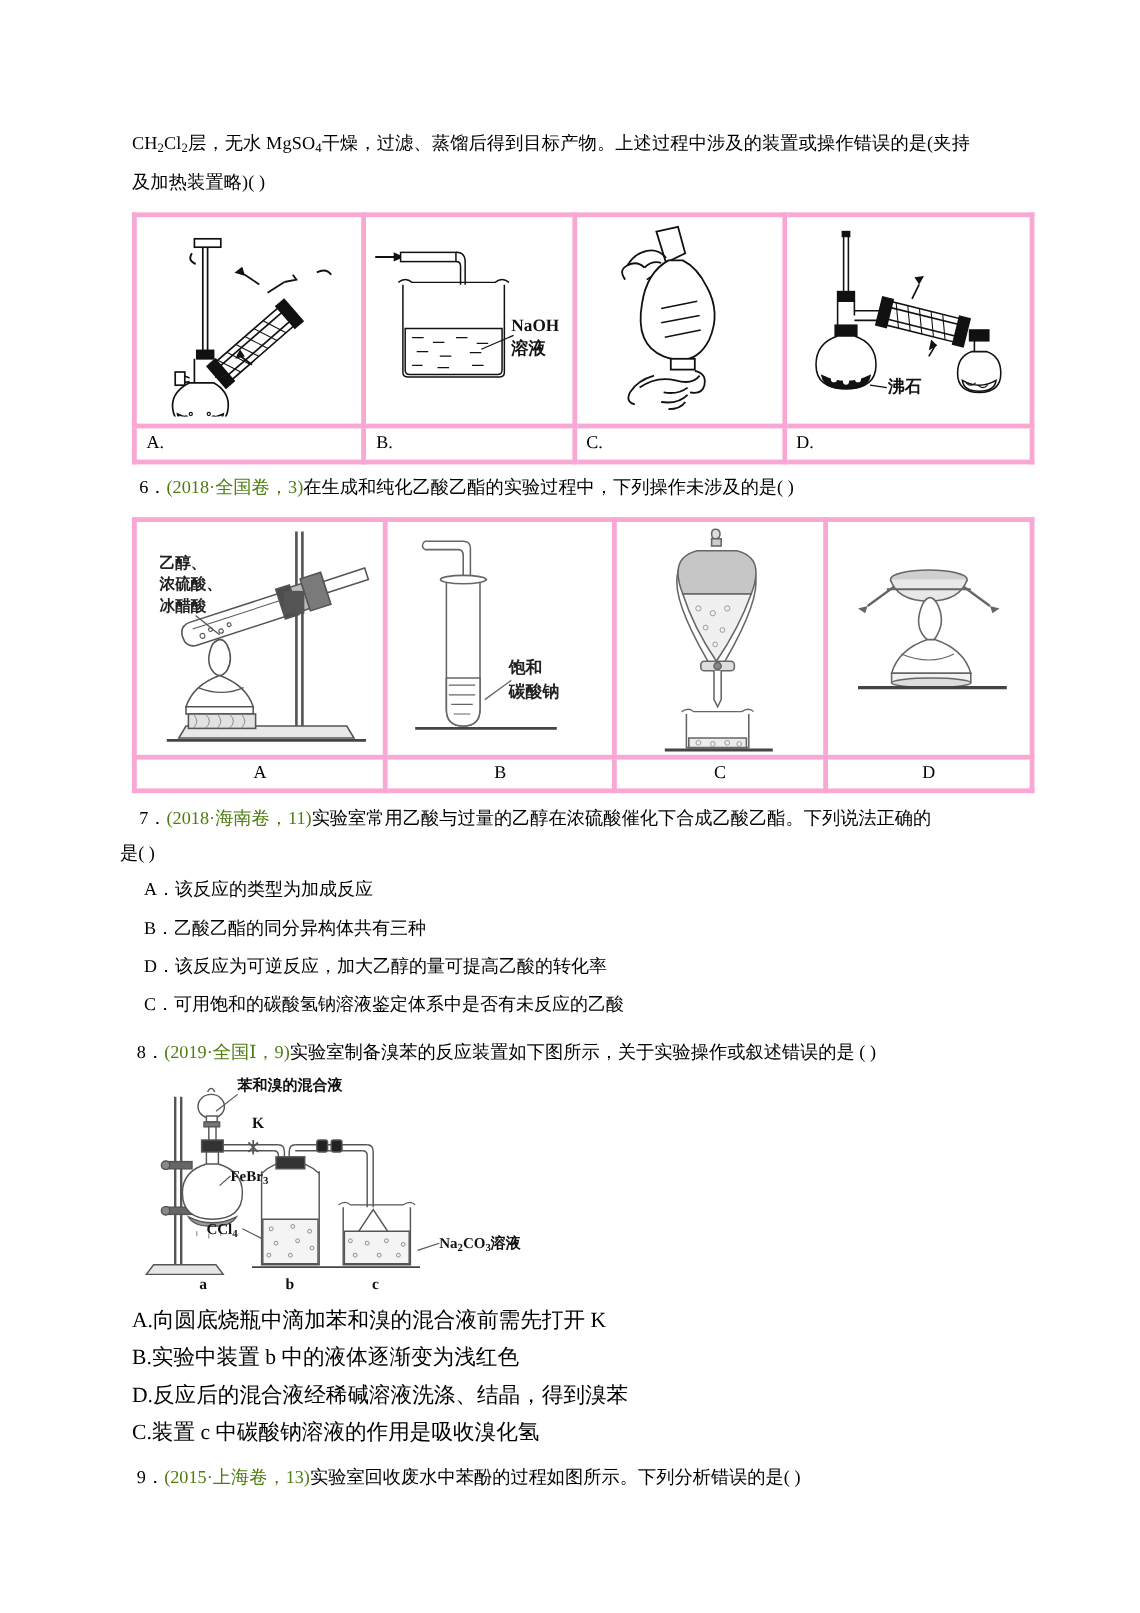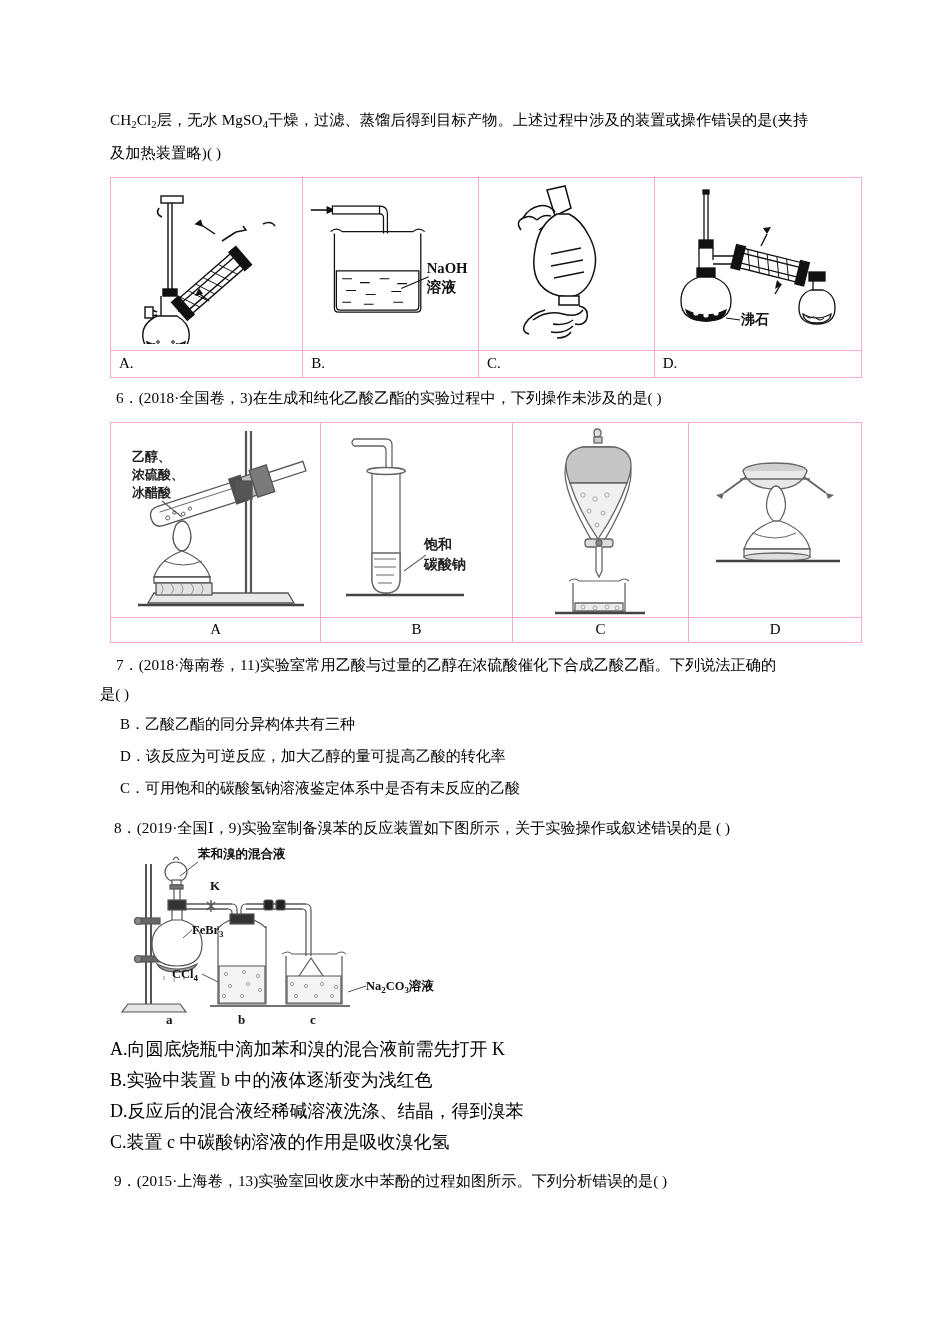--- a/index.html
+++ b/index.html
@@ -34,21 +34,21 @@
     margin: 0;
     letter-spacing: 0.1px;
   }
   .qline {
     font-size: 15.2px;
     line-height: 29px;
     margin: 0;
     white-space: nowrap;
   }
   .src {
-    color: #000000;
+    color: #4d7c0f;
   }
   sub {
     font-size: 0.7em;
     vertical-align: -0.28em;
   }
   .opt {
     font-size: 15px;
     line-height: 32px;
     margin: 0;
     padding-left: 10px;
@@ -62,21 +62,21 @@
     white-space: nowrap;
   }
   
   table.fig-table {
     border-collapse: collapse;
     table-layout: fixed;
     width: 100%;
     margin: 0;
   }
   table.fig-table td {
-    border: 1px solid #f9a8d4;
+    border: 4px solid #f9a8d4;
     padding: 0;
     vertical-align: middle;
   }
   .cellfig {
     height: 172px;
     position: relative;
   }
   .t2 .cellfig { height: 194px; }
   .lbl-cell-left {
     height: 26px;
@@ -463,20 +463,23 @@
         <td class="lbl-cell-center">D</td>
       </tr>
     </tbody>
       </table>
 
     <p class="qline" style="margin-top:7px;padding-left:6px;">
       <span>7．</span><span class="src">(2018·海南卷，11)</span><span>实验室常用乙酸与过量的乙醇在浓硫酸催化下合成乙酸乙酯。下列说法正确的</span>
     </p>
     <p class="qline" style="margin-left:-10px;">是(    )</p>
 
+    <p class="opt">
+      <span class="lbl">A．</span><span>该反应的类型为加成反应</span>
+    </p>
     <p class="opt">
       <span class="lbl">B．</span><span>乙酸乙酯的同分异构体共有三种</span>
     </p>
     <p class="opt">
       <span class="lbl">D．</span><span>该反应为可逆反应，加大乙醇的量可提高乙酸的转化率</span>
     </p>
     <p class="opt">
       <span class="lbl">C．</span><span>可用饱和的碳酸氢钠溶液鉴定体系中是否有未反应的乙酸</span>
     </p>
 

